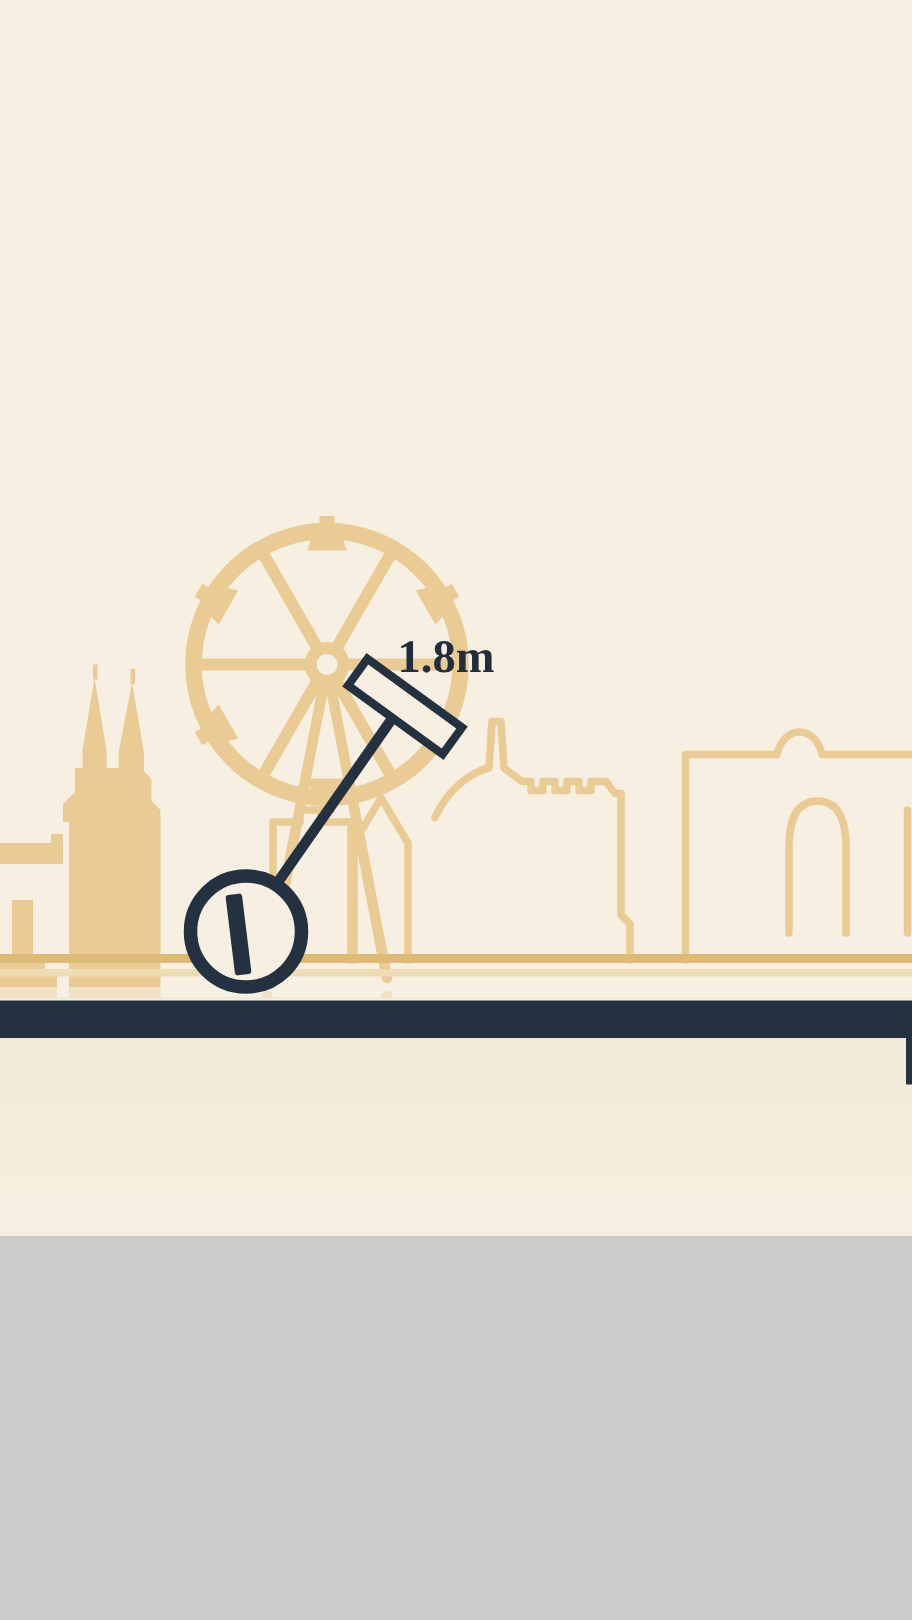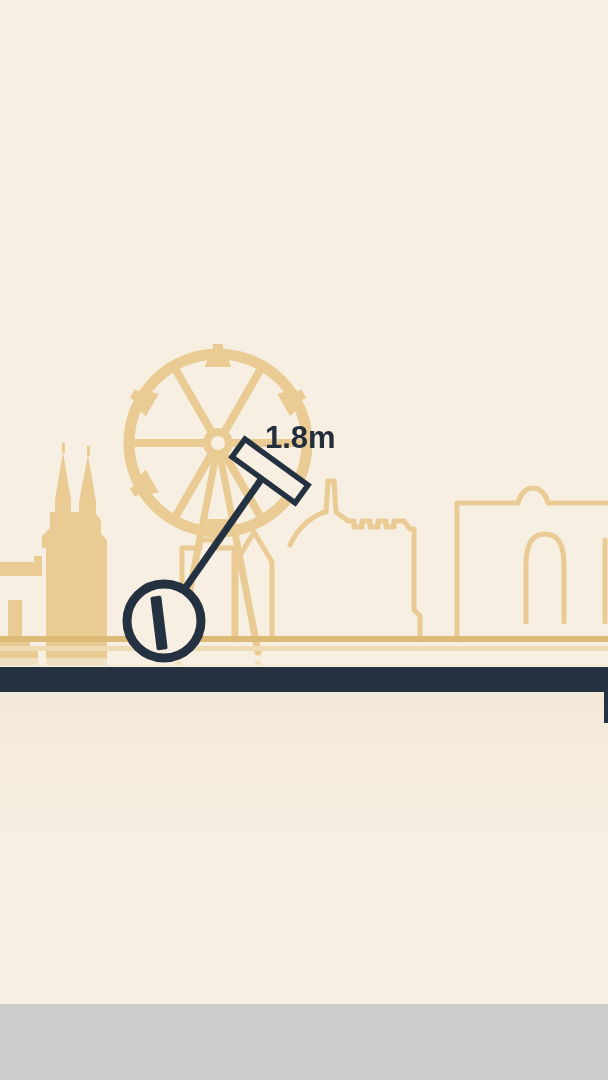--- a/index.html
+++ b/index.html
@@ -6,25 +6,25 @@
     --background:#f7efe2;
     --skyline-tan:#e9cb93;
     --ground-line-tan:#ddbb76;
     --ground-line-pale:#eedcb5;
     --ink-navy:#243140;
     --text:#232e3d;
   }
   html,body{margin:0;padding:0;background:#ccc;}
   .stage{
     position:relative;
-    width:608px;height:1004px;
+    width:608px;height:824px;
     margin:0 auto;
     background:var(--background);
     overflow:hidden;
-    font-family:Liberation Sans, sans-serif;
+    font-family:Liberation Serif, serif;
   }
   .scene-svg{position:absolute;inset:0;display:block;}
   
   .tan-fill{fill:var(--skyline-tan);}
   .tan-line{fill:none;stroke:var(--skyline-tan);stroke-width:5;stroke-linejoin:round;stroke-linecap:round;}
   .tan-ring{fill:none;stroke:var(--skyline-tan);stroke-width:11;}
   .tan-spoke{stroke:var(--skyline-tan);stroke-width:8;stroke-linecap:round;}
   .tan-leg{stroke:var(--skyline-tan);stroke-width:7;stroke-linecap:round;}
   .bg-fill{fill:var(--background);}
   .gl-tan{fill:var(--ground-line-tan);}

